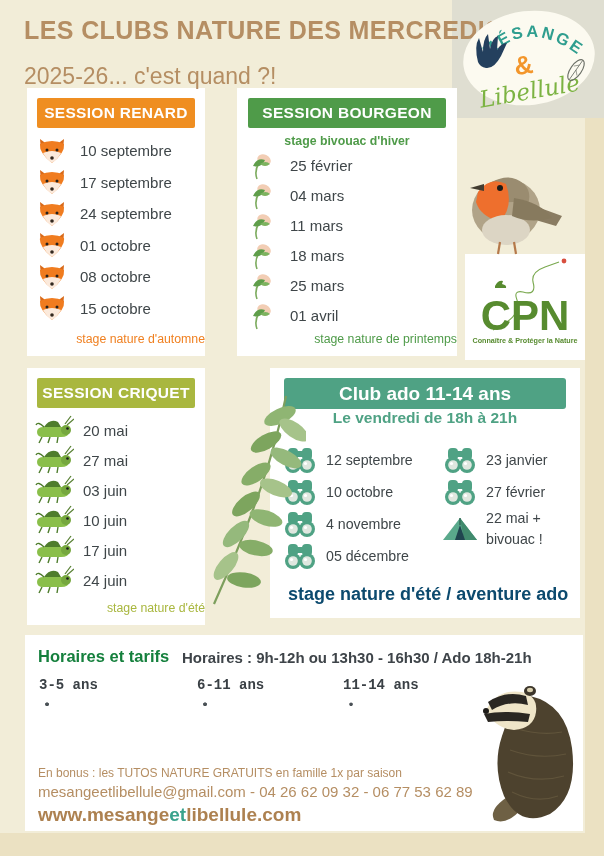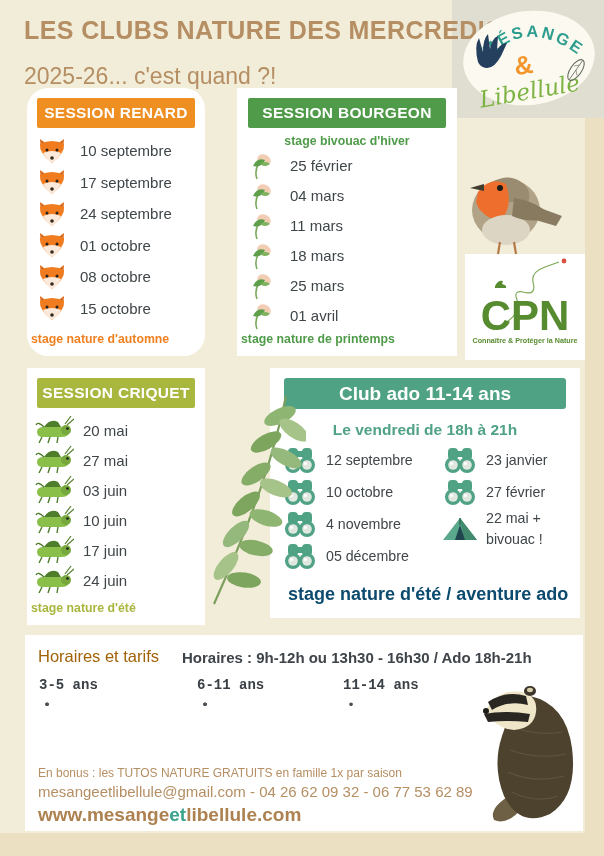--- a/index.html
+++ b/index.html
@@ -7,59 +7,59 @@
   .page{position:relative;width:604px;height:856px;background:#f2edd8;overflow:hidden;}
   .corner-patch{position:absolute;left:452px;top:0;width:152px;height:118px;background:#dfded1;}
   .edge-right{position:absolute;left:585px;top:118px;width:19px;height:715px;background:#ebe1c2;}
   .edge-bottom{position:absolute;left:0;top:833px;width:604px;height:23px;background:#ebe1c2;}
 
   .title{position:absolute;left:24px;top:16px;color:#b58e63;z-index:2;}
   .title .l1{font-size:25px;font-weight:bold;letter-spacing:.4px;}
   .title .l2{font-size:23px;font-weight:normal;margin-top:18px;}
 
   .box{position:absolute;background:#ffffff;}
-  .box-renard{left:27px;top:88px;width:178px;height:268px;border-radius:21px;}
+  .box-renard{left:27px;top:88px;width:178px;height:268px;}
   .box-bourgeon{left:237px;top:88px;width:220px;height:268px;}
   .box-criquet{left:27px;top:368px;width:178px;height:257px;}
   .box-ado{left:270px;top:368px;width:310px;height:250px;}
   .box-cpn{left:465px;top:254px;width:120px;height:106px;}
   .box-bottom{left:25px;top:635px;width:558px;height:196px;}
 
   .session-header{margin:10px auto 0;height:30px;display:flex;align-items:center;justify-content:center;
     color:#fff;font-weight:bold;font-size:15.5px;letter-spacing:.3px;border-radius:2px;}
   .hdr-orange{background:#ef8e21;width:158px;}
   .hdr-green{background:#4f9b49;width:198px;}
   .hdr-olive{background:#a9b73f;width:158px;}
 
   .rows{margin-top:7px;}
   .row{display:flex;align-items:center;height:31.5px;padding-left:9px;}
   .row-b{height:30px;}
   .row-c{height:30px;padding-left:6px;}
   .icon-cell{flex:0 0 32px;display:flex;justify-content:center;margin-right:12px;}
   .icon-cell-wide{flex:0 0 42px;margin-right:8px;}
   .date{font-size:15px;color:#3f4649;}
-  .season-note{position:absolute;left:4px;right:0;bottom:10px;text-align:left;font-size:12.3px;font-weight:bold;}
+  .season-note{position:absolute;left:12px;right:0;bottom:10px;text-align:right;font-size:12.3px;font-weight:normal;}
   .txt-orange{color:#f08122;} .txt-green{color:#4f9b49;} .txt-olive{color:#a9b73f;}
   .winter-note{text-align:center;font-size:12.3px;font-weight:bold;color:#4f9b49;margin-top:6px;}
   .rows-b{margin-top:2px;}
 
-  .ado-header{margin:10px auto 12px;width:282px;height:31px;background:#4fa284;border-radius:3px;
+  .ado-header{margin:10px auto 0;width:282px;height:31px;background:#4fa284;border-radius:3px;
     display:flex;align-items:center;justify-content:center;color:#fff;font-weight:bold;font-size:19px;}
   .ado-sub{text-align:center;font-size:15.5px;color:#4fa284;font-weight:bold;}
   .ado-grid{position:absolute;top:76px;left:0;width:100%;}
   .ado-col-left{position:absolute;left:12px;width:156px;}
   .ado-col-right{position:absolute;left:172px;width:132px;}
   .ado-row{display:flex;align-items:center;min-height:32px;}
   .ado-icon{flex:0 0 36px;display:flex;justify-content:center;margin-right:8px;}
   .ado-date{font-size:14.2px;color:#3f4649;line-height:1.45;}
   .ado-note{position:absolute;left:18px;top:216px;font-size:18px;font-weight:bold;color:#0c4a6e;}
 
   .cpn-box{display:flex;align-items:center;justify-content:center;}
 
-  .bb-head{position:absolute;left:13px;top:12px;font-size:16.5px;font-weight:normal;color:#a16207;}
+  .bb-head{position:absolute;left:13px;top:12px;font-size:16.5px;font-weight:bold;color:#15803d;}
   .bb-hours{position:absolute;left:157px;top:14px;font-size:15px;font-weight:bold;color:#3e4449;}
   .price-col{position:absolute;top:42px;font-family:Liberation Mono, monospace;}
   .pc1{left:14px;width:155px;} .pc2{left:172px;width:145px;} .pc3{left:318px;width:170px;}
   .price-age{font-size:14px;font-weight:bold;color:#3a4045;margin-bottom:4px;}
   .price-item{position:relative;font-size:13.5px;color:#4a5156;line-height:1.33;padding-left:16px;margin-bottom:1px;}
   .price-item::before{content:"•";position:absolute;left:4px;color:#4a5156;}
   .bb-bonus{position:absolute;left:13px;top:131px;font-size:12px;color:#b58e63;}
   .bb-contact{position:absolute;left:13px;top:148px;font-size:15px;color:#b58e63;}
   .bb-site{position:absolute;left:13px;top:169px;font-size:19px;font-weight:bold;color:#ad8150;}
   .bb-site .mid{color:#3aa38d;}

